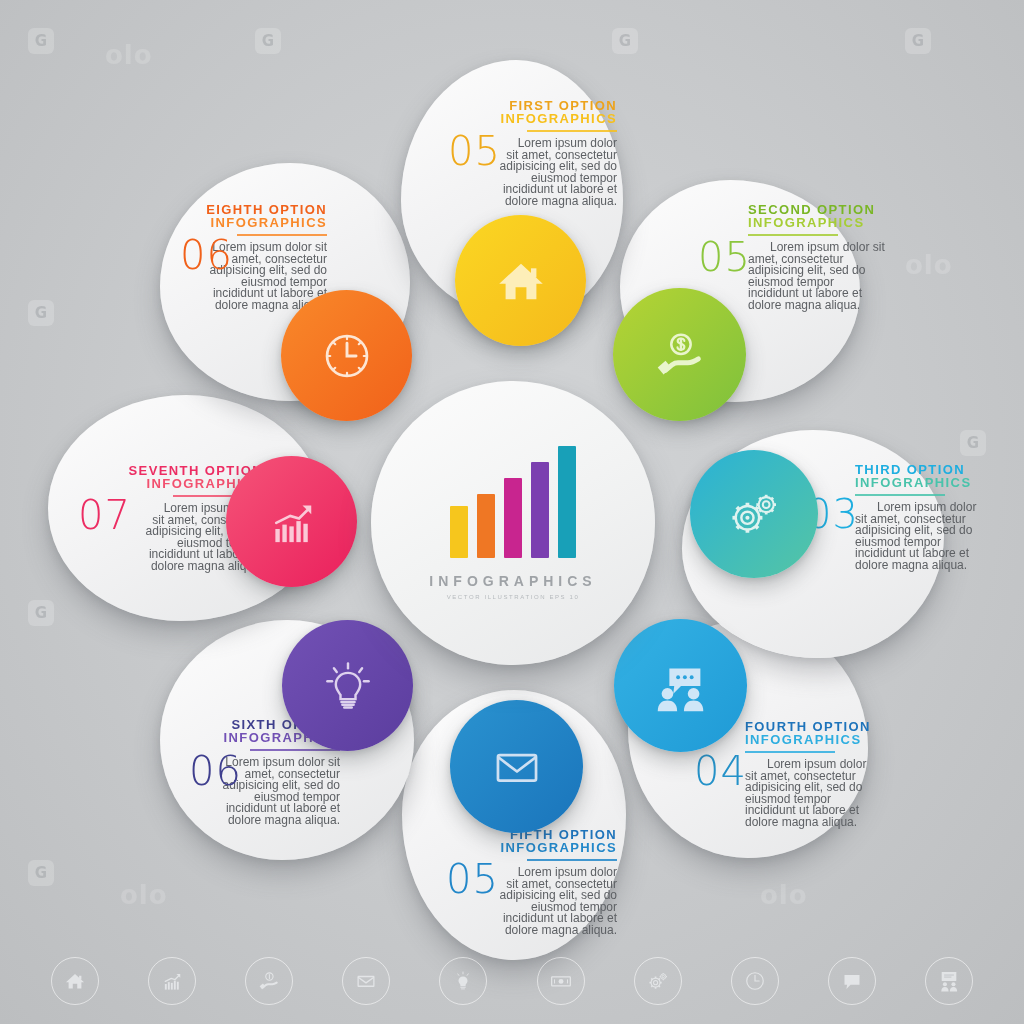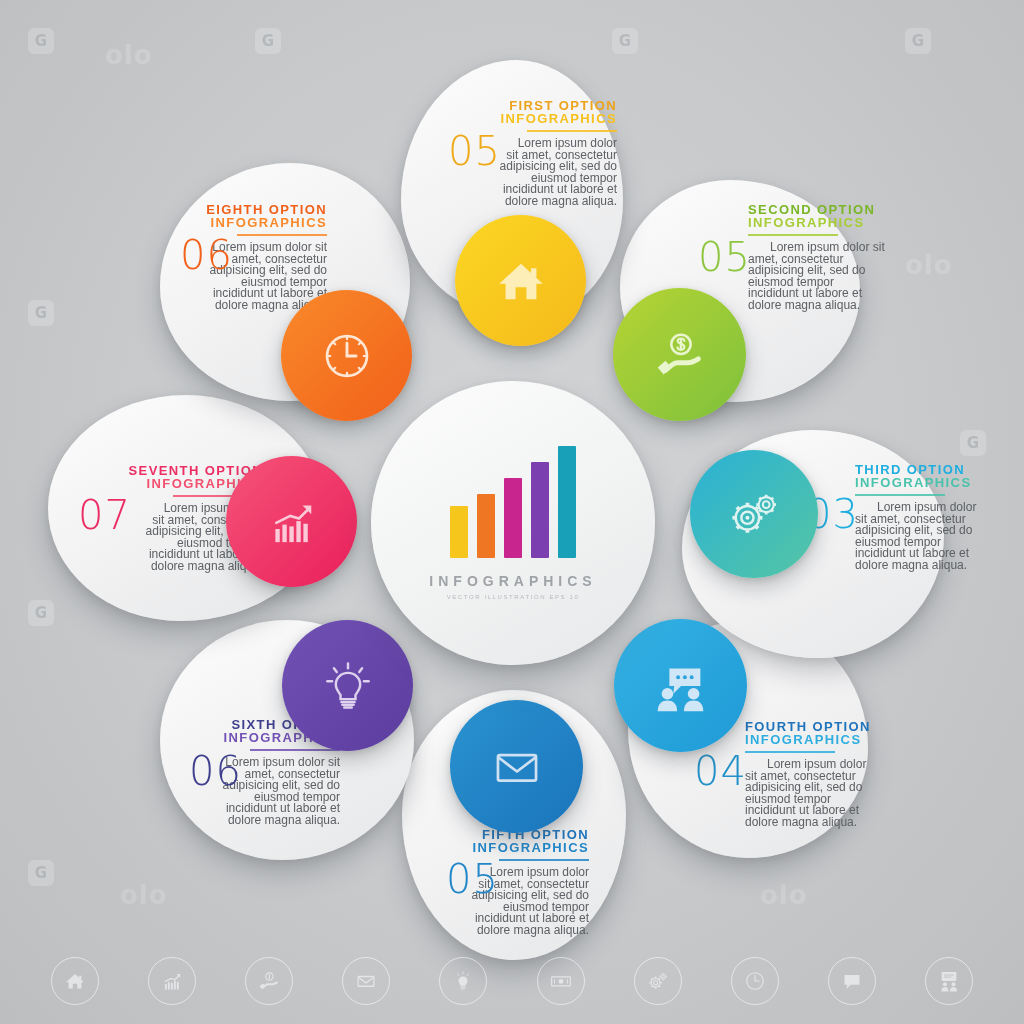--- a/index.html
+++ b/index.html
@@ -227,21 +227,21 @@
           <circle cx="36" cy="23" r="2" fill="#2ba3dd"></circle>
         <circle cx="43" cy="23" r="2" fill="#2ba3dd"></circle>
         <circle cx="18" cy="40" r="6"></circle>
         <path d="M8 58 C8 50 12.5 47 18 47 C23.5 47 28 50 28 58 Z"></path>
         <circle cx="45" cy="40" r="6"></circle>
         <path d="M35 58 C35 50 39.5 47 45 47 C50.5 47 55 50 55 58 Z"></path>
       </svg>
     </span>
   </div>
 
-  <div class="tb right" style="left:459px;top:828px;width:130px">
+  <div class="tb right" style="left:487px;top:828px;width:130px">
     <div class="ttl" style="color:#1f74bb">FIFTH OPTION</div>
     <div class="ttl" style="color:#2287c9">INFOGRAPHICS</div>
     <div class="rule" style="background:#2287c9"></div>
     <div class="body">Lorem ipsum dolor sit amet, consectetur adipisicing elit, sed do eiusmod tempor incididunt ut labore et dolore magna aliqua.</div>
   </div>
   <div class="num" style="left:446px;top:856px;color:#2287c9">05</div>
   <div class="disk" style="left:450px;top:700px;width:133px;height:133px;background:linear-gradient(135deg,#2a93d0 0%,#1a74bb 100%)">
     <span>
       <svg width="58" height="58" viewBox="0 0 64 64" fill="none" stroke="#cfe0f2" stroke-width="3" stroke-linejoin="round">
         <rect x="11" y="19" width="42" height="28" rx="2"></rect>

